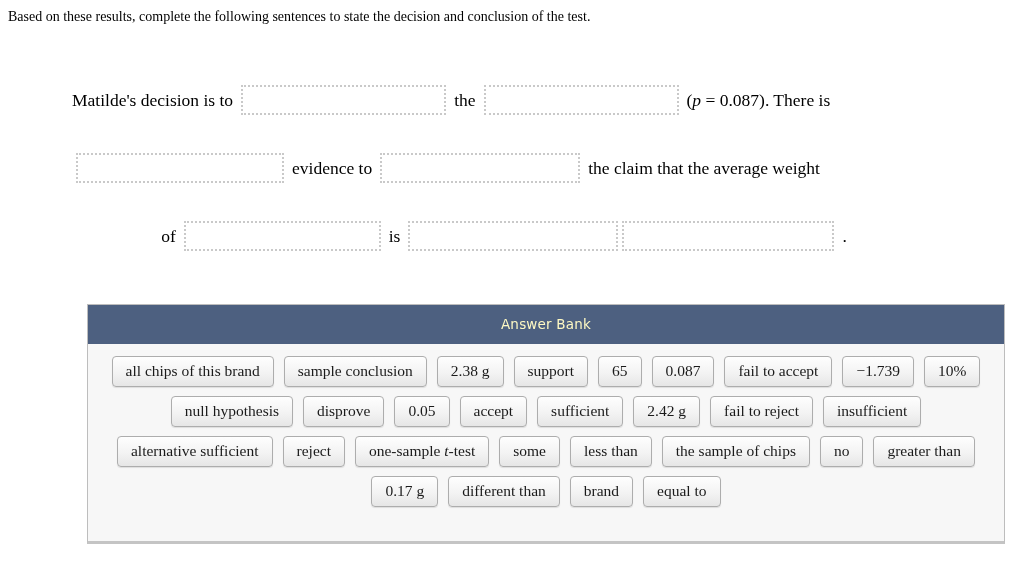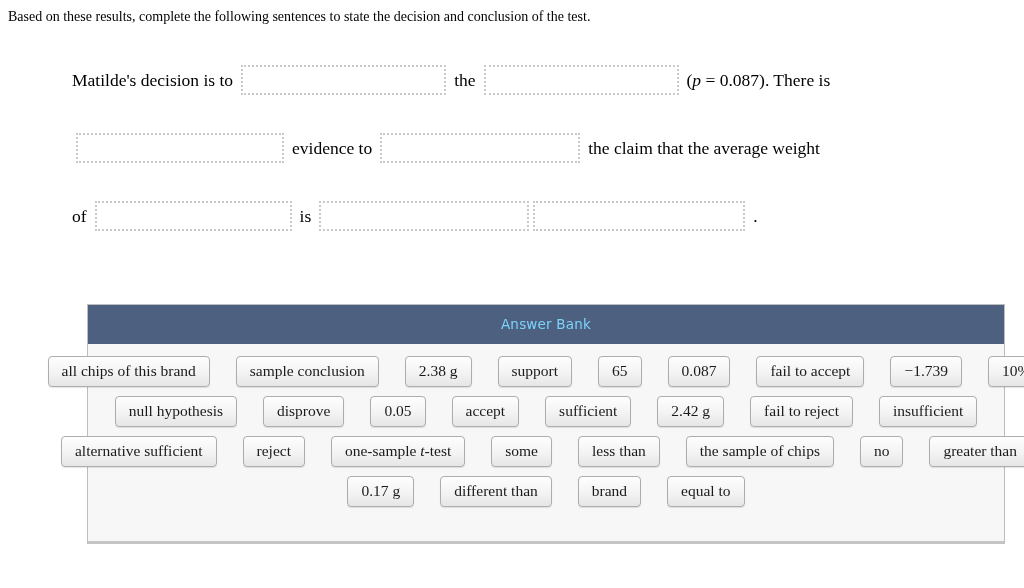--- a/index.html
+++ b/index.html
@@ -23,33 +23,33 @@
     top: 6px;
     font-size: 14px;
     line-height: 22px;
     white-space: nowrap;
   }
 
   
   #sentences {
     position: absolute;
     left: 0;
-    top: 46px;
+    top: 66px;
     width: 936px;
   }
   .sent-line {
     display: flex;
     align-items: center;
     height: 68px;
     font-size: 17.5px;
     white-space: nowrap;
   }
   .sent-line.l1 { padding-left: 72px; }
   .sent-line.l2 { padding-left: 74px; text-align: right; }
-  .sent-line.l3 { padding-left: 72px; }
+  .sent-line.l3 { padding-left: 72px; justify-content: center; }
 
   .txt { padding: 0 6px; }
   .txt.nolead { padding-left: 0; }
   .txt.notrail { padding-right: 0; }
 
   .blank {
     display: inline-block;
     border: 2px dotted #c9c9c9;
     background: #ffffff;
     height: 30px;
@@ -73,35 +73,35 @@
     left: 87px;
     top: 304px;
     width: 918px;
     border: 1px solid #bdbdbd;
     border-bottom: 3px solid #c4c4c4;
     background: #f7f7f7;
     box-sizing: border-box;
   }
   #ab-header {
     background: #4d6080;
-    color: #7dd3fc;
+    color: #fef9c3;
     text-align: center;
     font-family: "DejaVu Sans", "Liberation Sans", sans-serif;
     font-size: 13.5px;
     padding: 11px 0 12px 0;
     letter-spacing: .2px;
   }
   #ab-body {
     padding: 12px 0 20px 0;
   }
   .chip-row {
     display: flex;
     justify-content: center;
     align-items: center;
-    gap: 26px;
+    gap: 10px;
     margin-bottom: 9px;
   }
   .chip-row:last-child { margin-bottom: 14px; }
 
   .chip {
     display: inline-block;
     font-family: "Liberation Serif", "DejaVu Serif", serif;
     font-size: 15.5px;
     color: #1a1a1a;
     background: linear-gradient(to bottom, #fefefe 0%, #f3f3f3 55%, #e6e6e6 100%);

